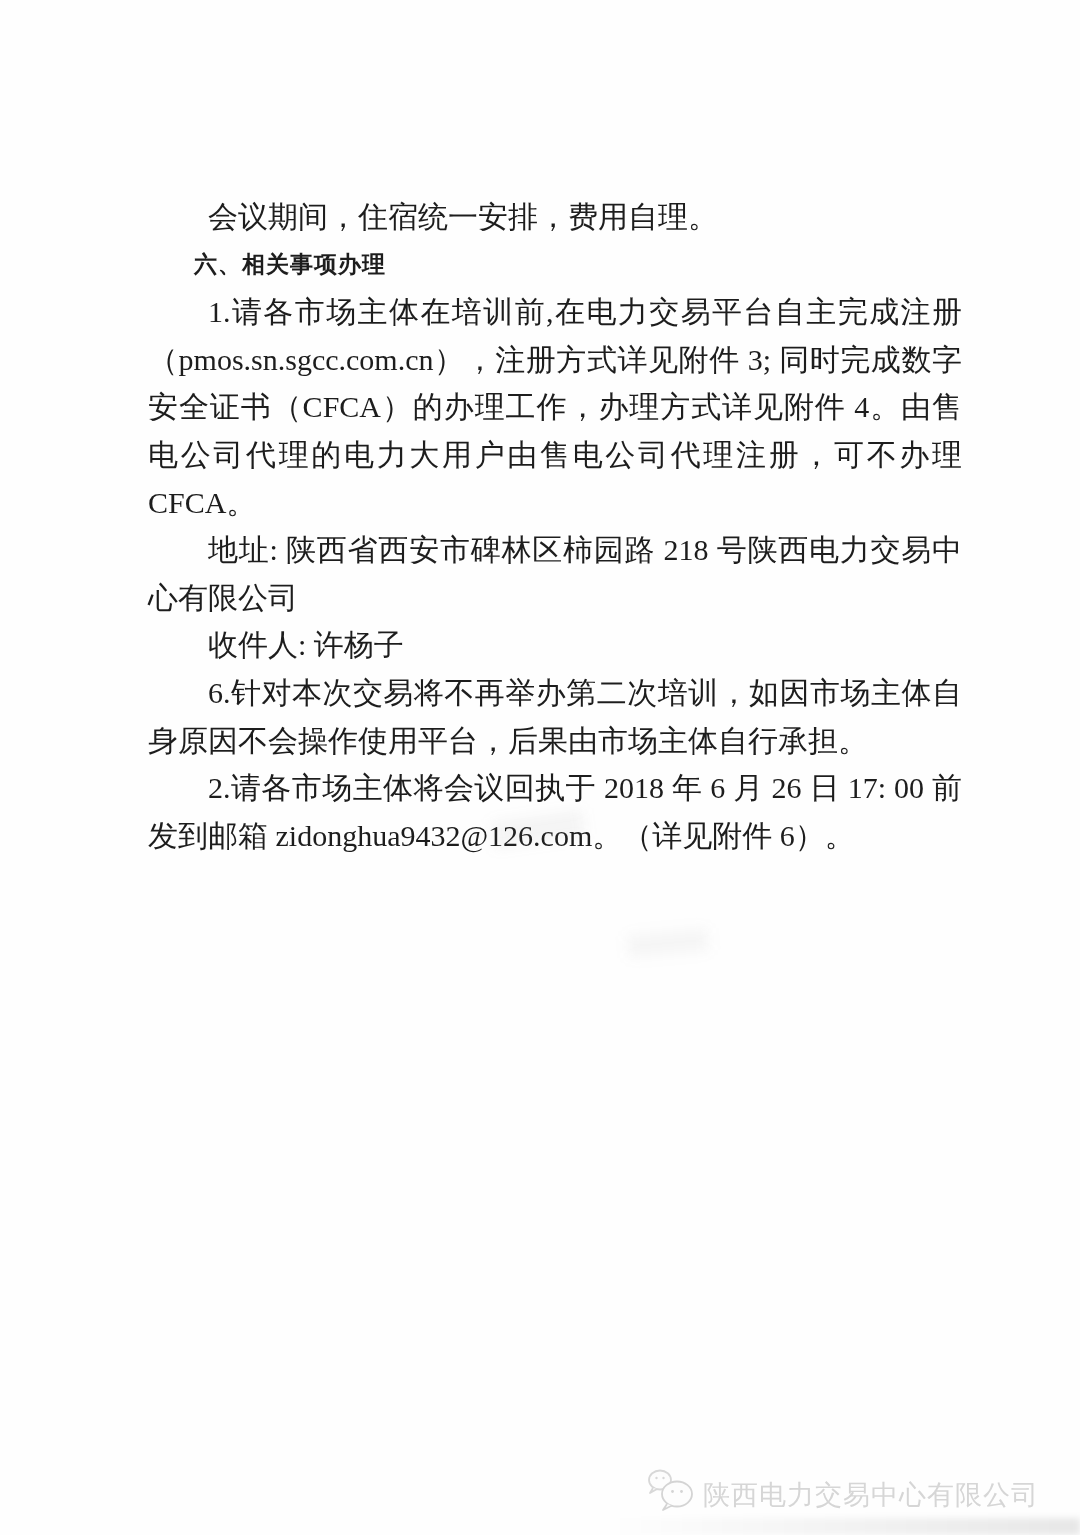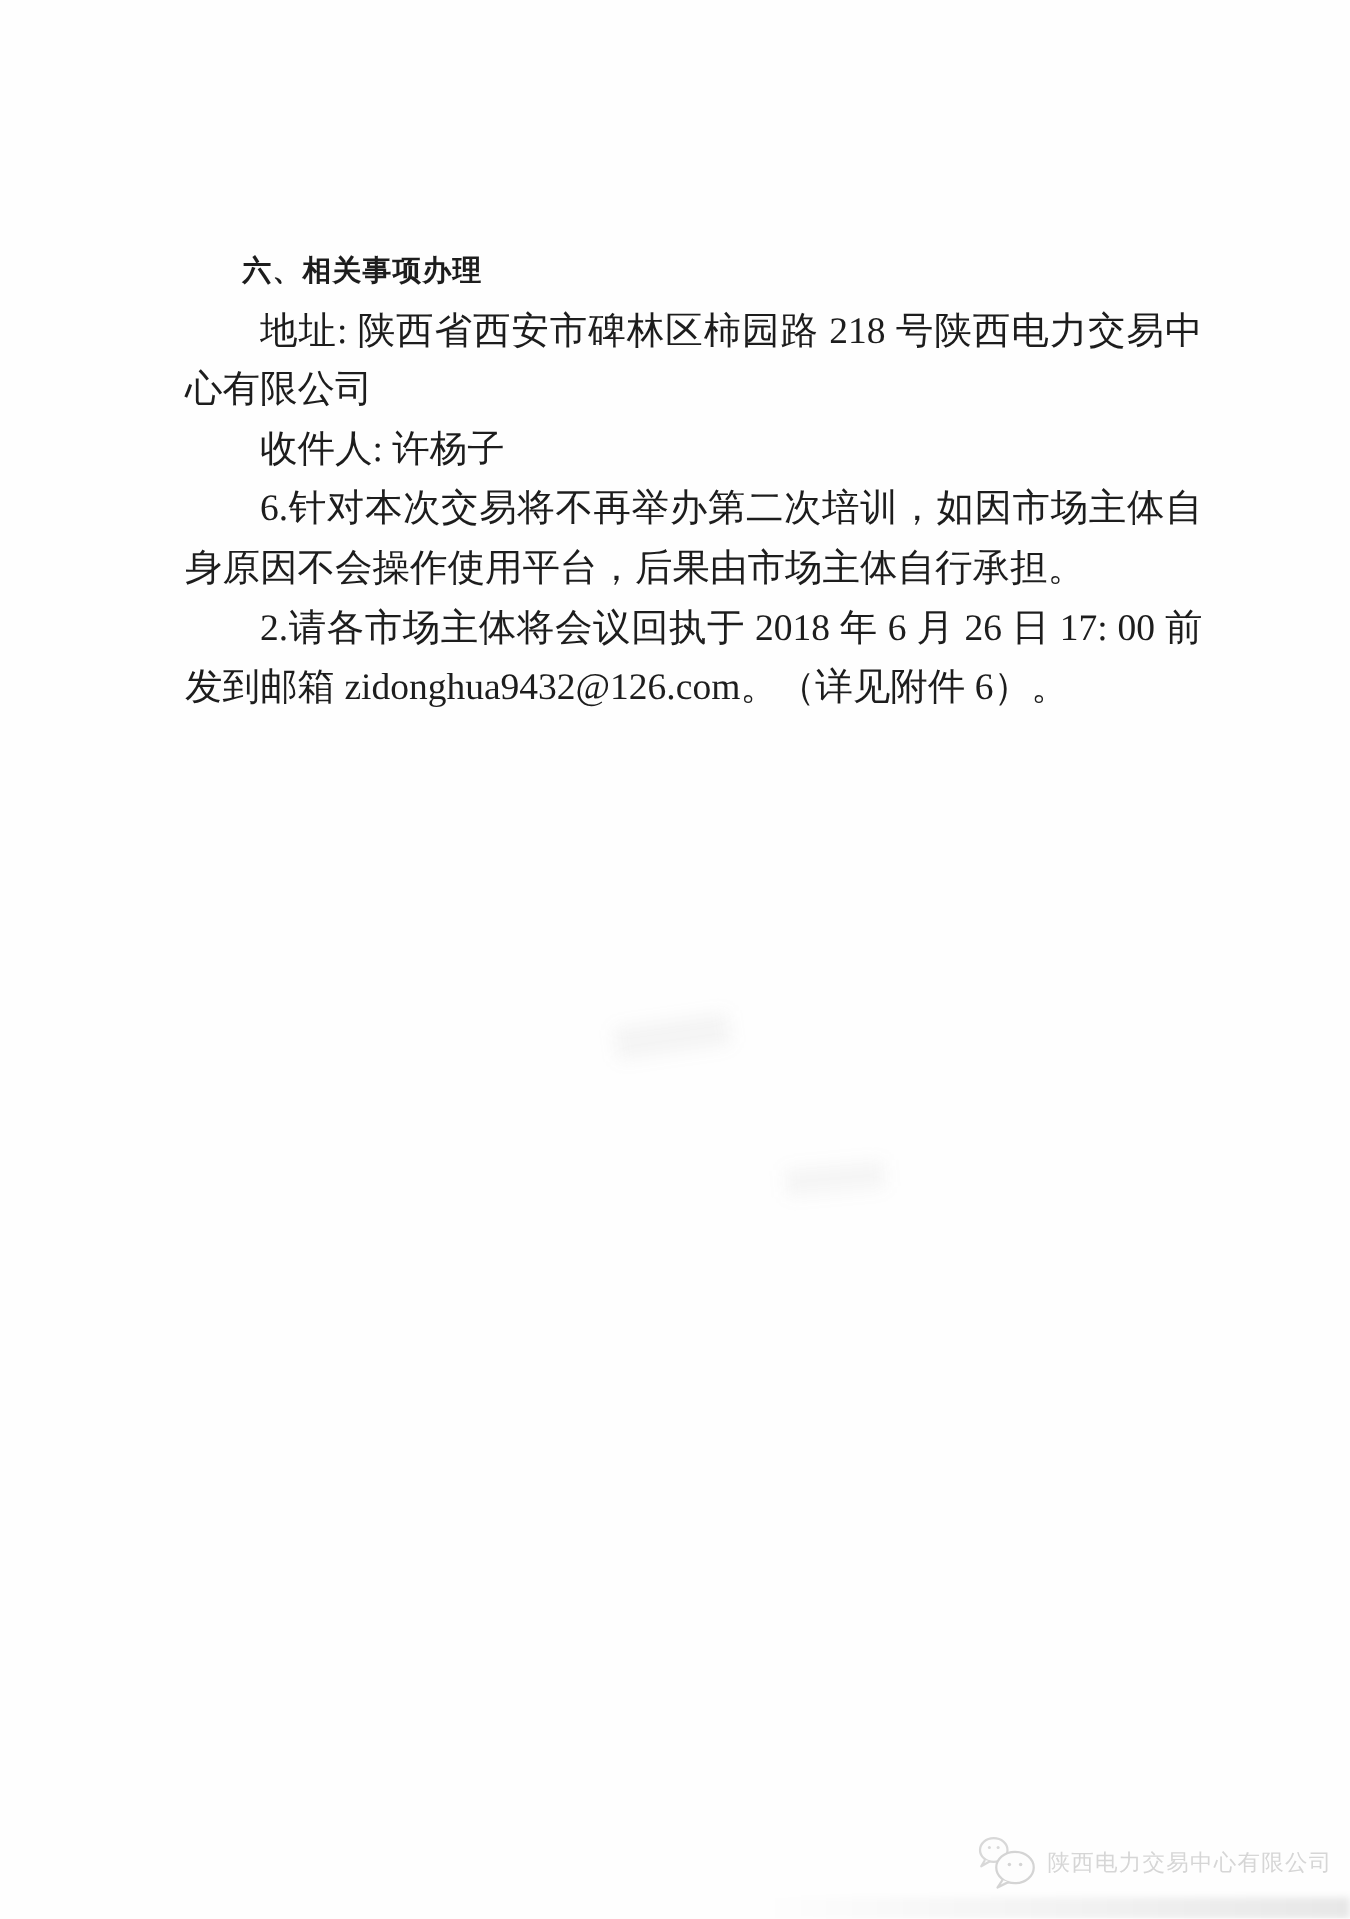--- a/index.html
+++ b/index.html
@@ -29,27 +29,27 @@
   .heading {
     font-family: "Liberation Sans", sans-serif;
     font-weight: 700;
     font-size: 23px;
     text-indent: 2em;
     letter-spacing: 1px;
   }
   .watermark {
     position: absolute;
     top: 1467px;
-    right: 14px;
+    right: 41px;
     display: flex;
-    align-items: center;
+    align-items: flex-end;
     gap: 7px;
     color: #d6d6d6;
     font-family: "Liberation Sans", sans-serif;
-    font-size: 18px;
+    font-size: 27px;
     letter-spacing: 1px;
     text-shadow: 0 1px 0 rgba(255,255,255,0.8);
     user-select: none;
   }
   .watermark svg { display: block; }
   
   .smudge-a {
     position: absolute; left: 492px; top: 816px; width: 92px; height: 26px;
     background: rgba(110,110,110,0.07); filter: blur(7px); transform: rotate(-8deg);
   }
@@ -62,23 +62,25 @@
     background: linear-gradient(to right, rgba(0,0,0,0), rgba(0,0,0,0.09));
     filter: blur(3px);
   }
 </style>
 </head>
 <body>
 
 <div class="page">
 
   <div class="content">
+    <p>会议期间，住宿统一安排，费用自理。</p>
 
     <div class="heading">六、相关事项办理</div>
 
+    <p>1.请各市场主体在培训前,在电力交易平台自主完成注册（pmos.sn.sgcc.com.cn），注册方式详见附件 3; 同时完成数字安全证书（CFCA）的办理工作，办理方式详见附件 4。由售电公司代理的电力大用户由售电公司代理注册，可不办理 CFCA。</p>
 
 
     <p>地址: 陕西省西安市碑林区柿园路 218 号陕西电力交易中心有限公司</p>
 
     <p>收件人: 许杨子</p>
 
 
 
     <p>6.针对本次交易将不再举办第二次培训，如因市场主体自身原因不会操作使用平台，后果由市场主体自行承担。</p>
 

